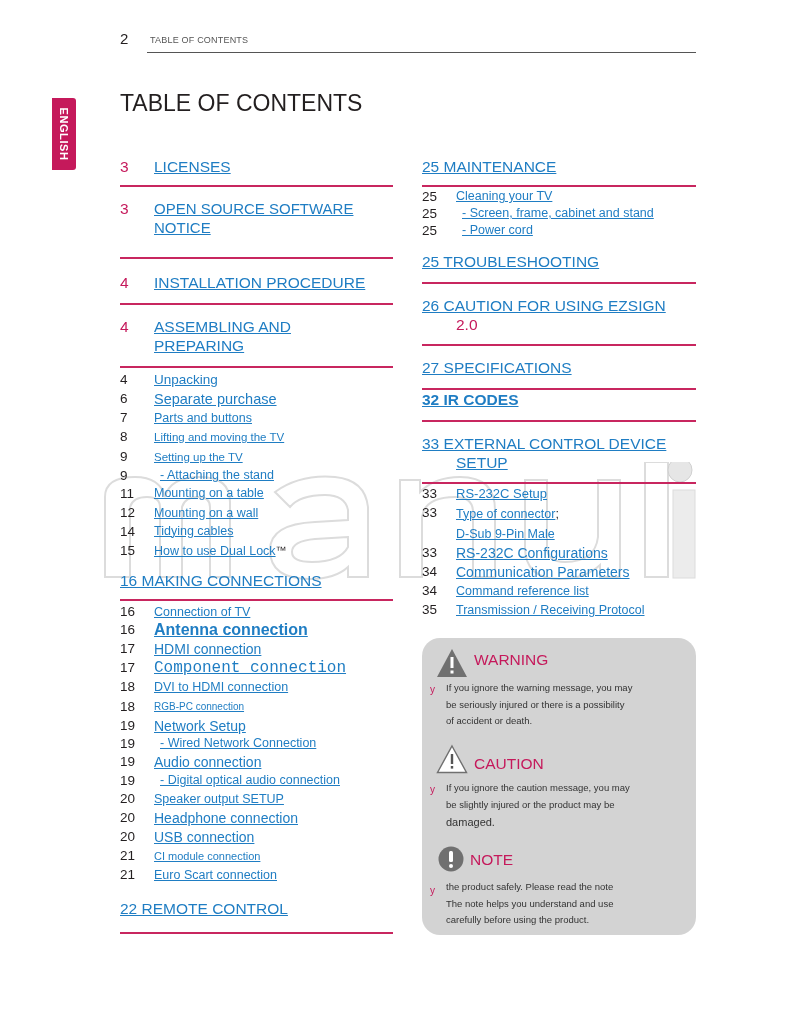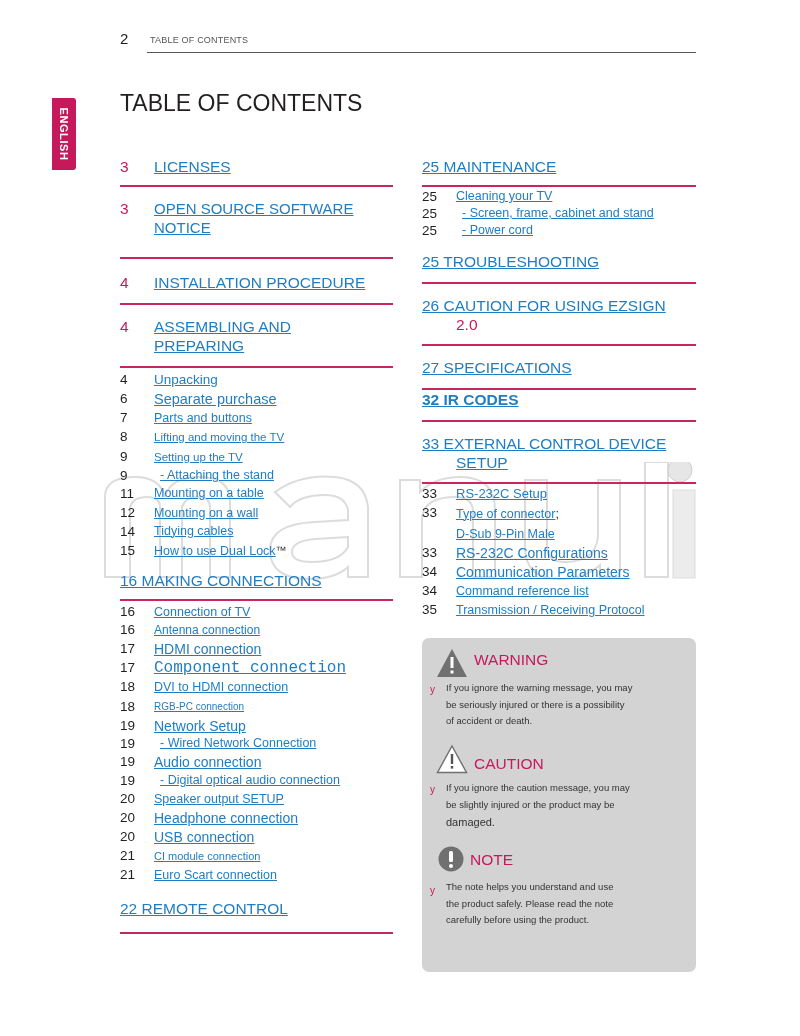--- a/index.html
+++ b/index.html
@@ -27,22 +27,22 @@
   .sec .txt { color:#1f7dc3; text-decoration:underline; }
 
   .sub { list-style:none; margin:0; padding:0; }
   .sub li { display:flex; font-size:13.5px; line-height:18.5px; color:#231f20; }
   .sub li .n { width:34px; flex:none; }
   .sub li .t { color:#1f7dc3; text-decoration:underline; }
   .sub li.small .t { font-size:11.5px; }
   .sub li.ind .t { padding-left:6px; }
   .sub li .tm { color:#231f20; text-decoration:none; font-size:11px; vertical-align:top; }
 
-  .box { position:absolute; left:422px; top:638px; width:274px; height:334px; background:#d3d3d3;
-         border-radius:7px; }
+  .box { position:absolute; left:422px; top:638px; width:274px; height:297px; background:#d3d3d3;
+         border-radius:18px; }
   .box .blk { position:absolute; left:0; width:274px; }
   .box .ttl { position:absolute; left:52px; font-size:15.5px; color:#c5195b; }
   .box .ico { position:absolute; left:14px; }
   .box .bul { position:absolute; left:8px; font-size:10px; color:#c5195b; }
   .box .body { position:absolute; left:24px; width:235px; font-size:9.5px; line-height:16.5px; color:#333; }
 
   .wm { position:absolute; left:100px; top:462px; width:600px; height:118px; pointer-events:none; }
 </style>
 </head>
 <body>
@@ -154,21 +154,21 @@
     </div>
   </div>
 
   <ul class="sub" style="margin-top:2px;">
     <li>
         <span class="n">16</span>
         <span class="t" style="font-size:12.5px;">Connection of TV</span>
       </li>
     <li>
         <span class="n">16</span>
-        <span class="t" style="font-size:12px;">Antenna connection</span>
+        <span class="t" style="font-size:16px;font-weight:bold;">Antenna connection</span>
       </li>
     <li>
         <span class="n">17</span>
         <span class="t" style="font-size:14px;">HDMI connection</span>
       </li>
     <li style="line-height:20px;">
         <span class="n">17</span>
         <span class="t" style="font-size:16px;font-family:Liberation Mono, monospace;">Component connection</span>
       </li>
     <li>
@@ -344,18 +344,18 @@
 
   <div class="blk" style="top:204px;">
     <svg class="ico" style="top:4px; left:16px;" width="26" height="26" viewBox="0 0 26 26">
       <circle cx="13" cy="13" r="12.5" fill="#707070"></circle>
       <rect x="11" y="5" width="4" height="11" rx="1.5" fill="#fff"></rect>
       <circle cx="13" cy="20" r="2" fill="#fff"></circle>
     </svg>
     <div class="ttl" style="top:9px; left:48px;">NOTE</div>
     <div class="bul" style="top:43px;">y</div>
     <div class="body" style="top:37px;">
+      <div>the product safely. Please read the note</div>
       <div>The note helps you understand and use</div>
-      <div>the product safely. Please read the note</div>
       <div>carefully before using the product.</div>
     </div>
   </div>
 </div>
 
 </body></html>

